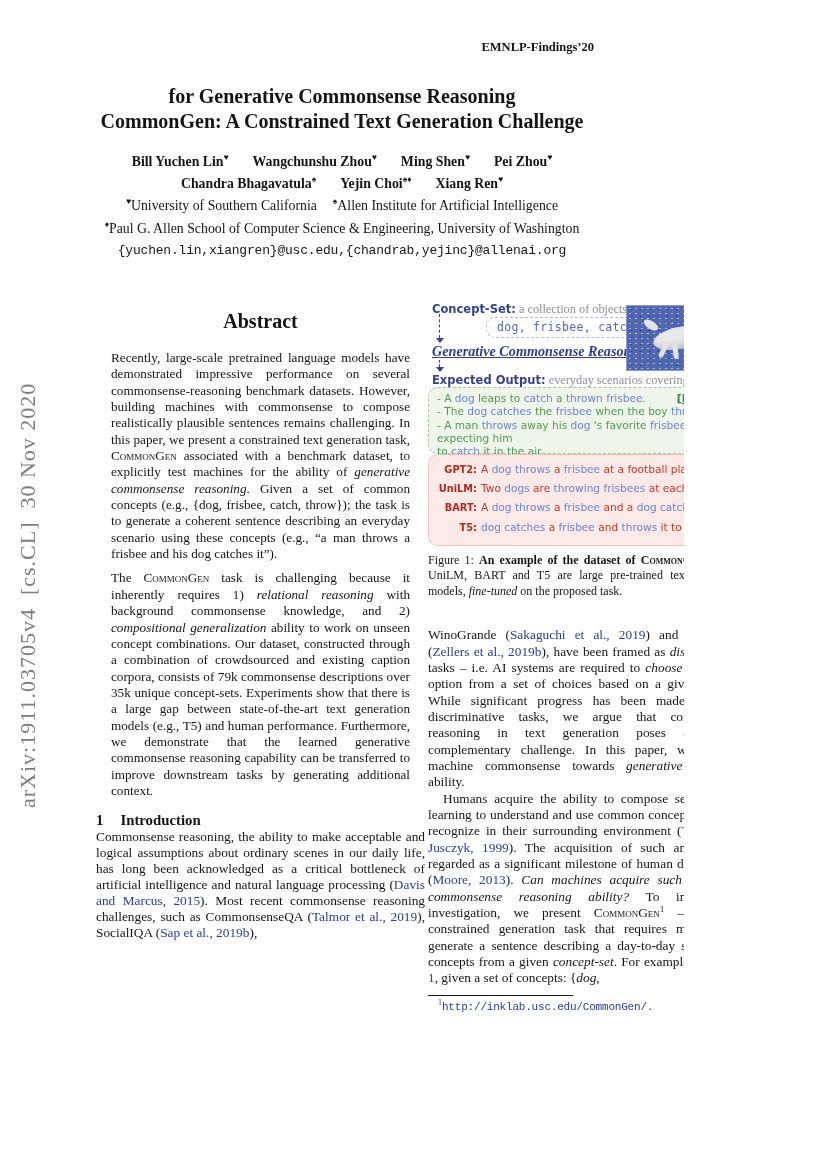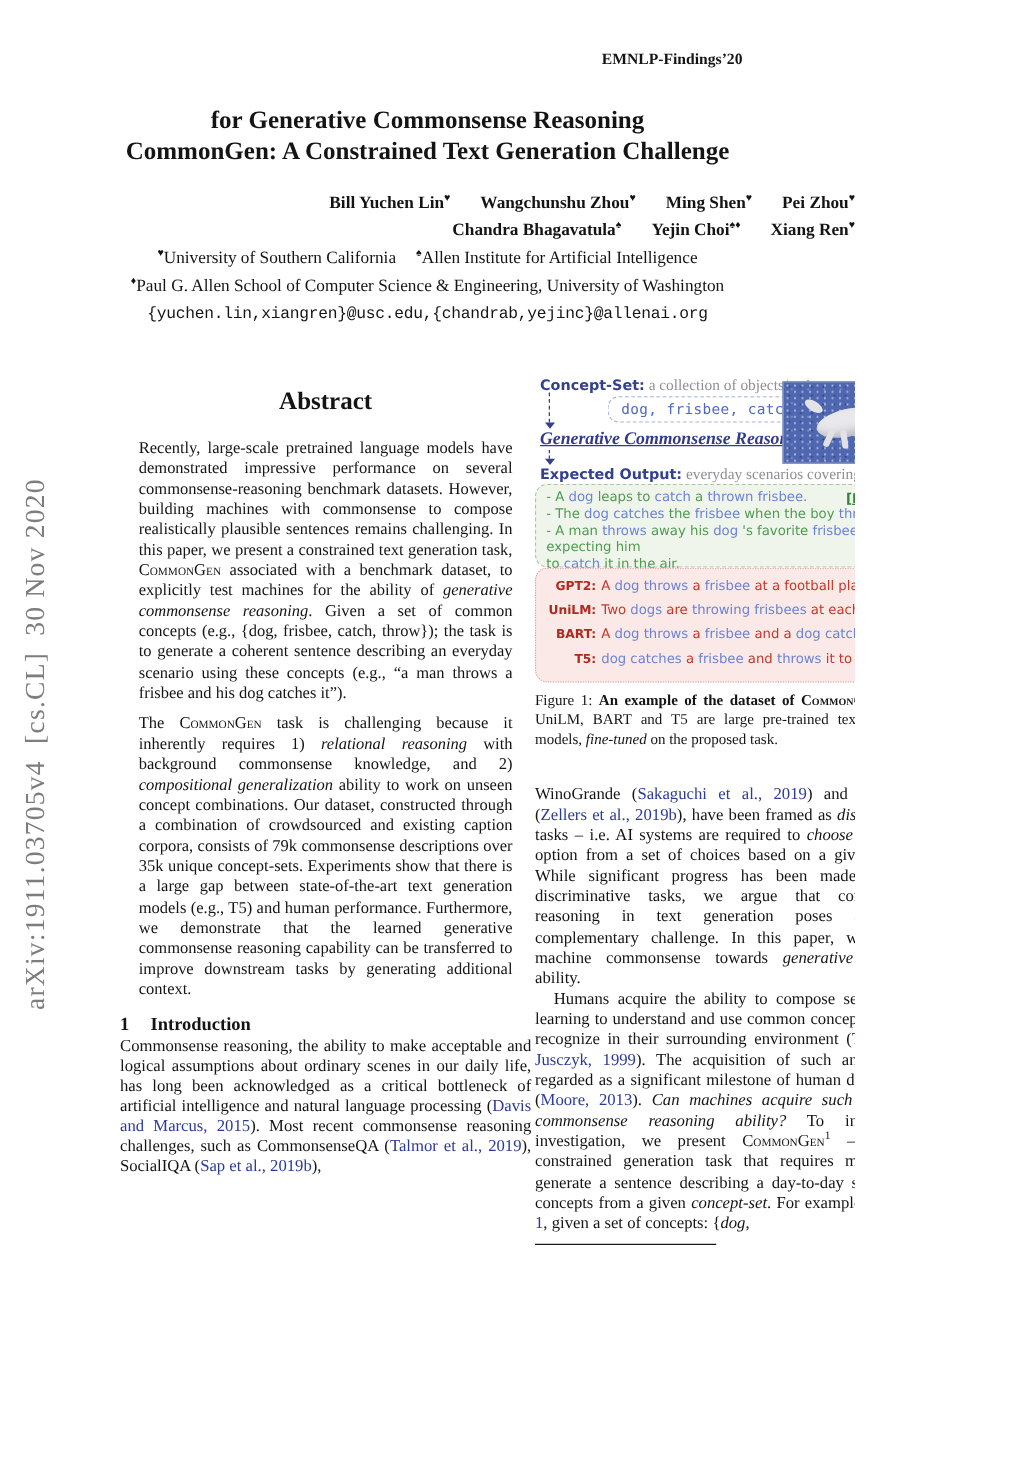--- a/index.html
+++ b/index.html
@@ -6,21 +6,21 @@
   .page{position:relative;width:684px;height:1170px;background:#ffffff;overflow:hidden;
         font-family:"Liberation Serif",serif;color:#141414;}
 
   
   .conf{position:absolute;top:40px;right:90px;font-weight:bold;font-size:12.5px;}
 
   
   .title{position:absolute;top:84px;left:0;width:100%;text-align:center;
          font-weight:bold;font-size:20px;line-height:25px;}
   .meta{position:absolute;top:151px;left:0;width:100%;text-align:center;}
-  .authors-line{font-weight:bold;font-size:13.8px;line-height:22px;text-align:right;}
+  .authors-line{font-weight:bold;font-size:13.8px;line-height:22px;}
   .affil-line{font-size:13.8px;line-height:22.5px;}
   .email-line{font-family:"Liberation Mono","DejaVu Sans Mono",monospace;font-size:13px;line-height:21px;letter-spacing:-0.2px;}
   .mark{vertical-align:super;font-size:8.5px;line-height:0;}
   .gap{display:inline-block;width:24px;}
   .gap2{display:inline-block;width:16px;}
   .hgap{display:inline-block;width:17px;}
 
   
   .arxiv{position:absolute;left:12px;top:295px;height:600px;width:32px;
          writing-mode:vertical-rl;transform:rotate(180deg);
@@ -214,16 +214,17 @@
       </div>
     </div>
 
     <div class="caption"><span>Figure 1: </span><span class="b">An example of the dataset of </span><span class="b sc">CommonGen</span><span class="b">. </span><span>GPT-2, UniLM, BART and T5 are large pre-trained text generation models, </span><span class="i">fine-tuned</span><span> on the proposed task.</span></div>
 
     <p class="rc-par first"><span>WinoGrande (</span><span class="link">Sakaguchi et al., 2019</span><span>) and HellaSwag (</span><span class="link">Zellers et al., 2019b</span><span>), have been framed as </span><span class="i">discriminative</span><span> tasks – i.e.  AI systems are required to </span><span class="i">choose</span><span> the correct option from a set of choices based on a given context.  While significant progress has been made on these discriminative tasks, we argue that commonsense reasoning in text generation poses a distinct complementary challenge. In this paper, we advance machine commonsense towards </span><span class="i">generative</span><span> reasoning ability.</span></p>
     <p class="rc-par indent"><span>Humans acquire the ability to compose sentences by learning to understand and use common concepts that they recognize in their surrounding environment (</span><span class="link">Tincoff and Jusczyk, 1999</span><span>). The acquisition of such an ability is regarded as a significant milestone of human development (</span><span class="link">Moore, 2013</span><span>). </span><span class="i">Can machines acquire such generative commonsense reasoning ability?</span><span> To initiate the investigation, we present </span><span class="sc">CommonGen</span><span class="sup">1</span><span> – a novel constrained generation task that requires machines to generate a sentence describing a day-to-day scene using concepts from a given </span><span class="i">concept-set</span><span>. For example, in Figure </span><span class="link">1</span><span>, given a set of concepts: {</span><span class="i">dog</span><span>,</span></p>
 
     <div class="footnote">
       <div class="fn-rule"></div>
+      <div class="fn-text"><span class="sup">1</span><span class="link mono">http://inklab.usc.edu/CommonGen/.</span></div>
     </div>
 
   </div>
 </div>
 
 </body></html>

